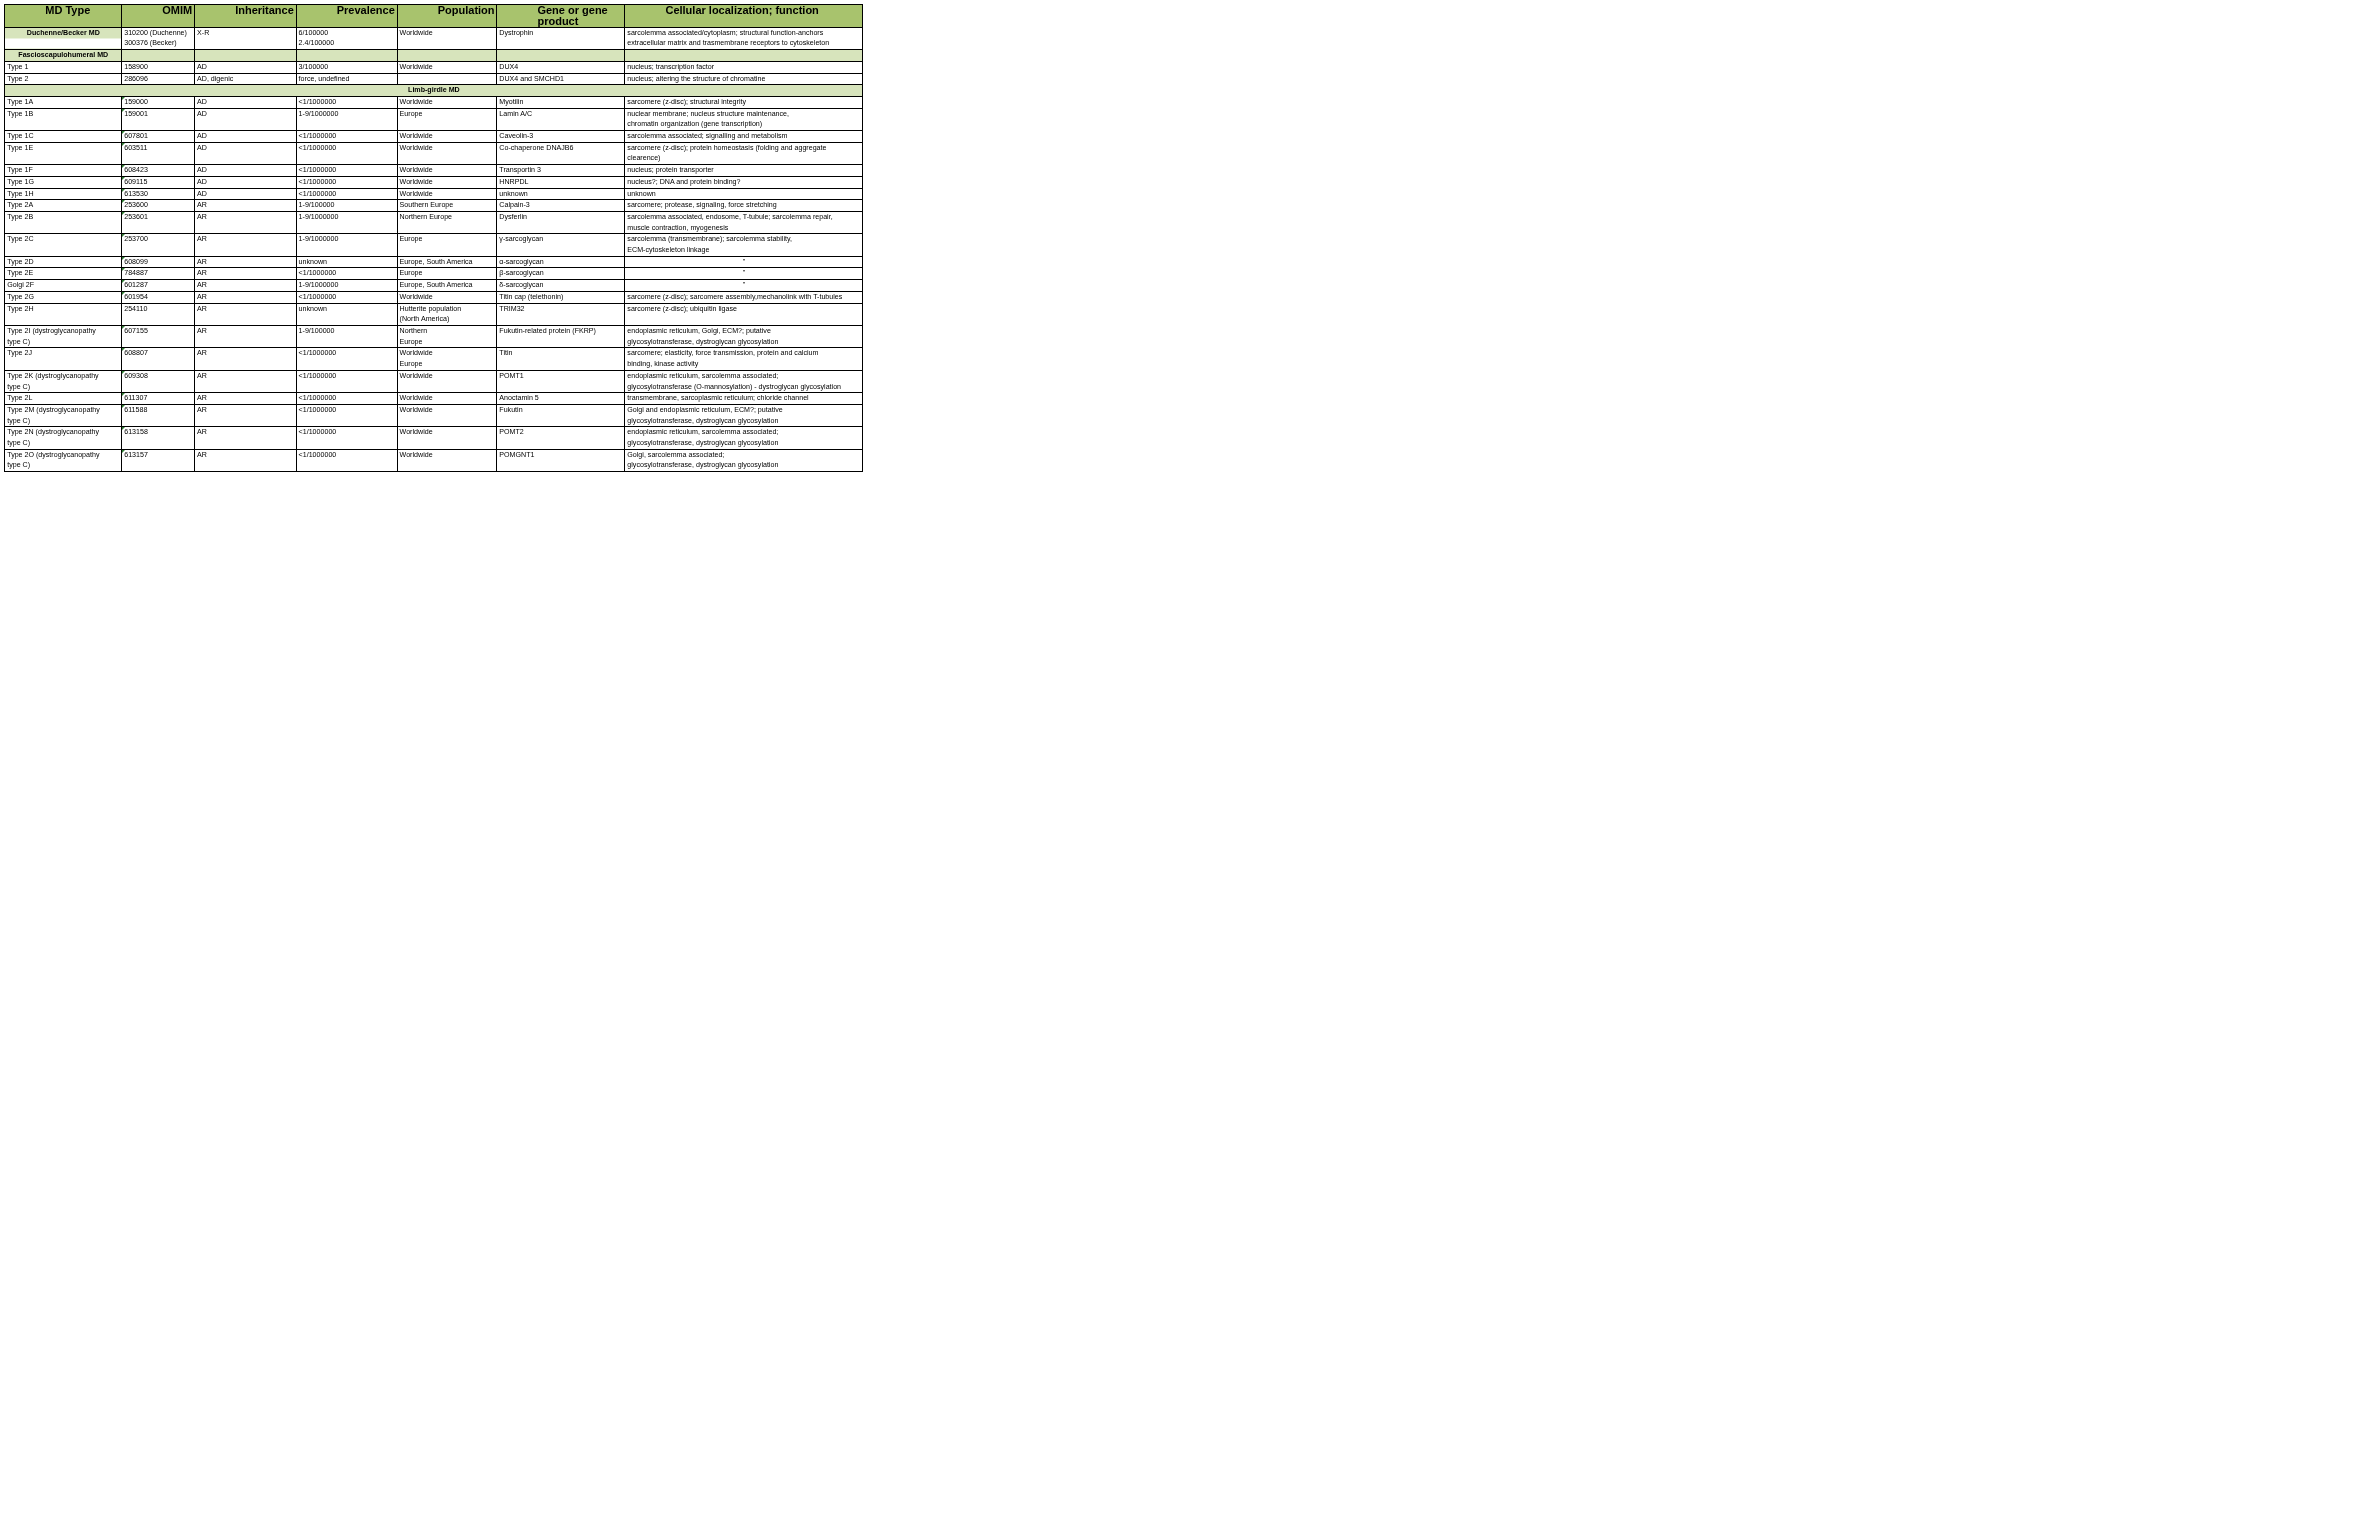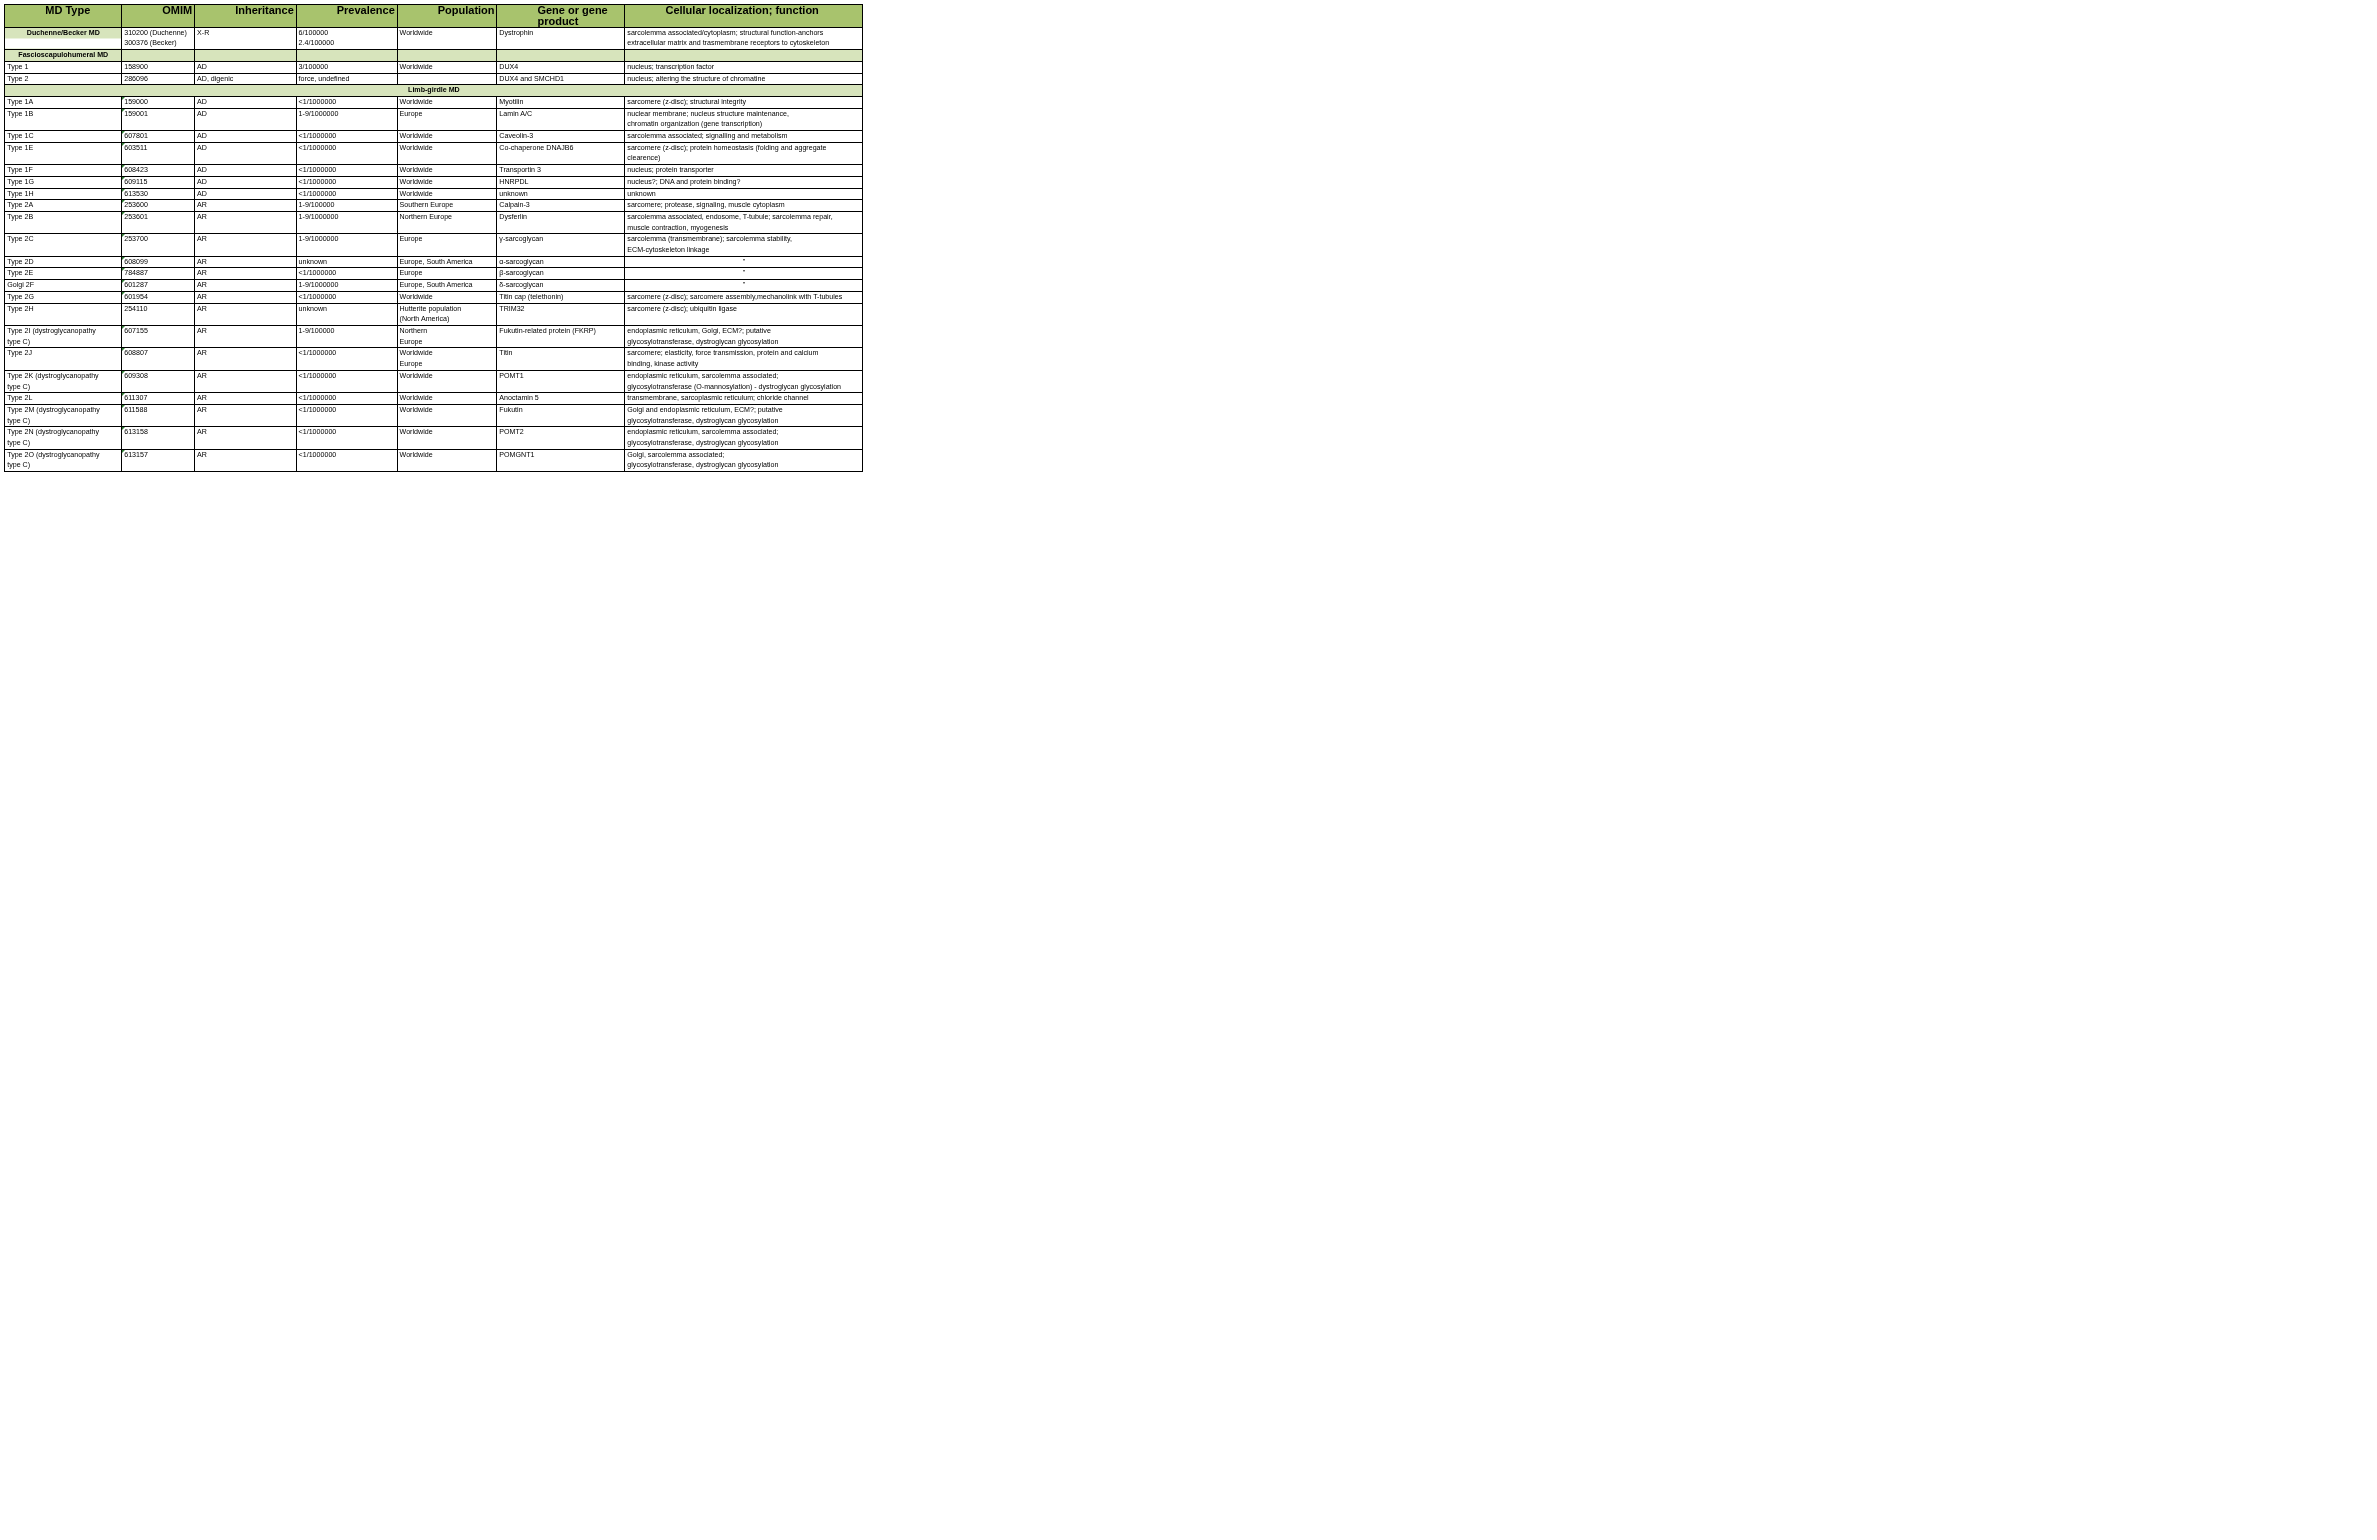--- a/index.html
+++ b/index.html
@@ -181,21 +181,21 @@
           <td><span>unknown</span></td>
           <td><span>unknown</span></td>
         </tr>
         <tr>
           <td><span>Type 2A</span></td>
           <td><span class="flag"></span><span>253600</span></td>
           <td><span>AR</span></td>
           <td><span>1-9/100000</span></td>
           <td><span>Southern Europe</span></td>
           <td><span>Calpain-3</span></td>
-          <td><span>sarcomere; protease, signaling, muscle cytoplasm</span></td>
+          <td><span>sarcomere; protease, signaling, force stretching</span></td>
         </tr>
         <tr>
           <td><span>Type 2B</span></td>
           <td><span class="flag"></span><span>253601</span></td>
           <td><span>AR</span></td>
           <td><span>1-9/1000000</span></td>
           <td><span>Northern Europe</span></td>
           <td><span>Dysferlin</span></td>
           <td><span>sarcolemma associated, endosome, T-tubule; sarcolemma repair,
 muscle contraction, myogenesis</span></td>

